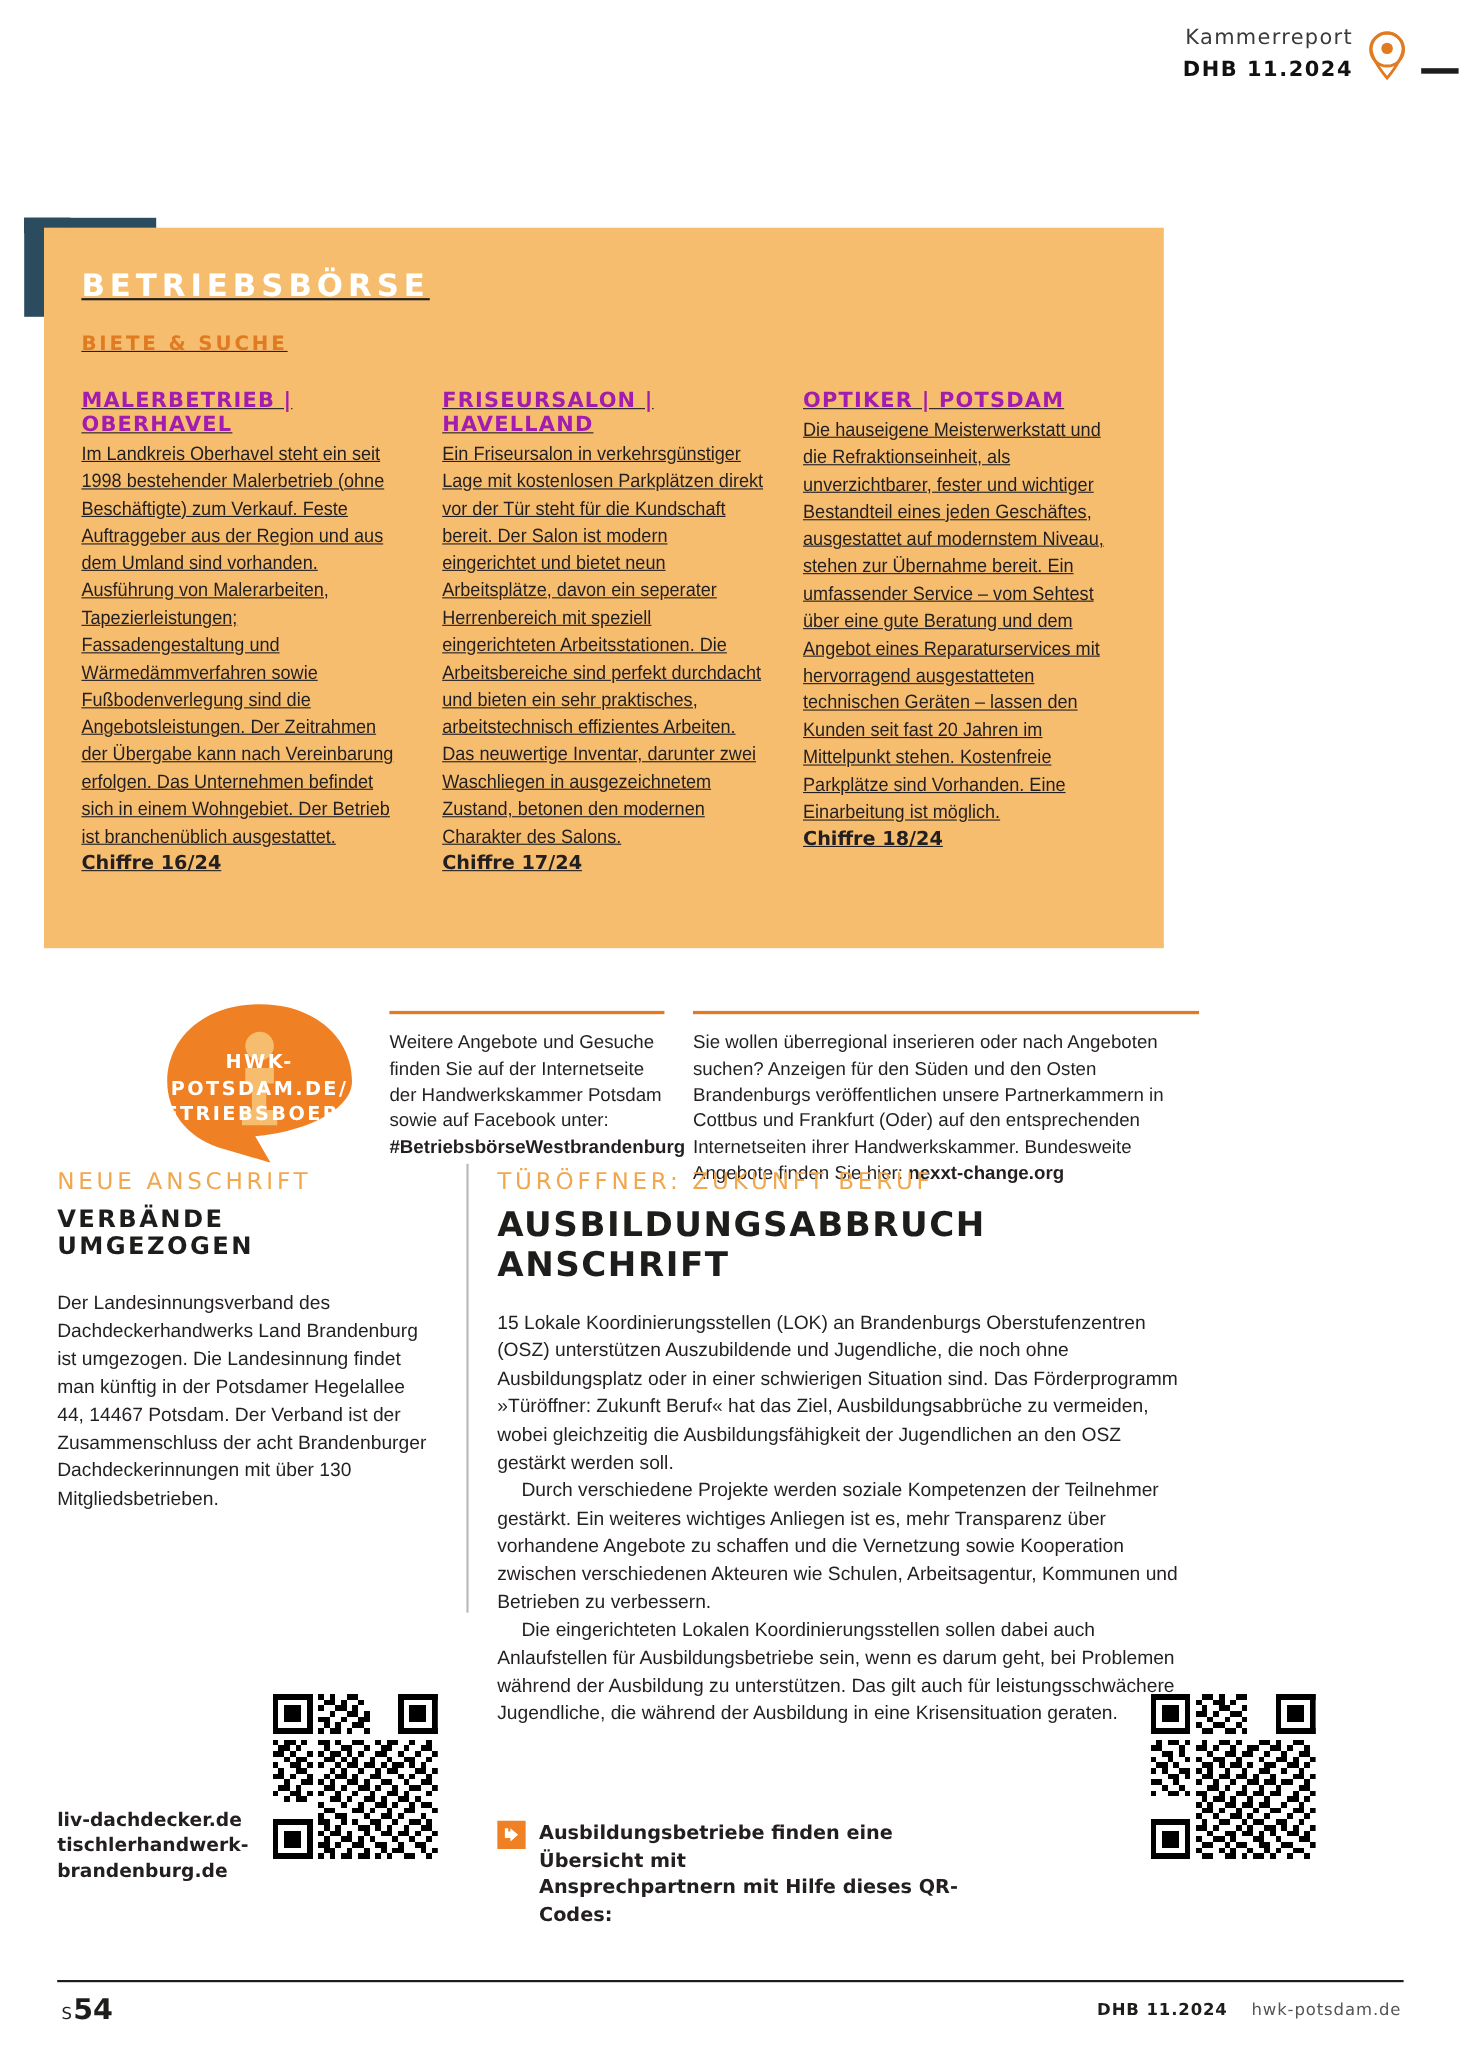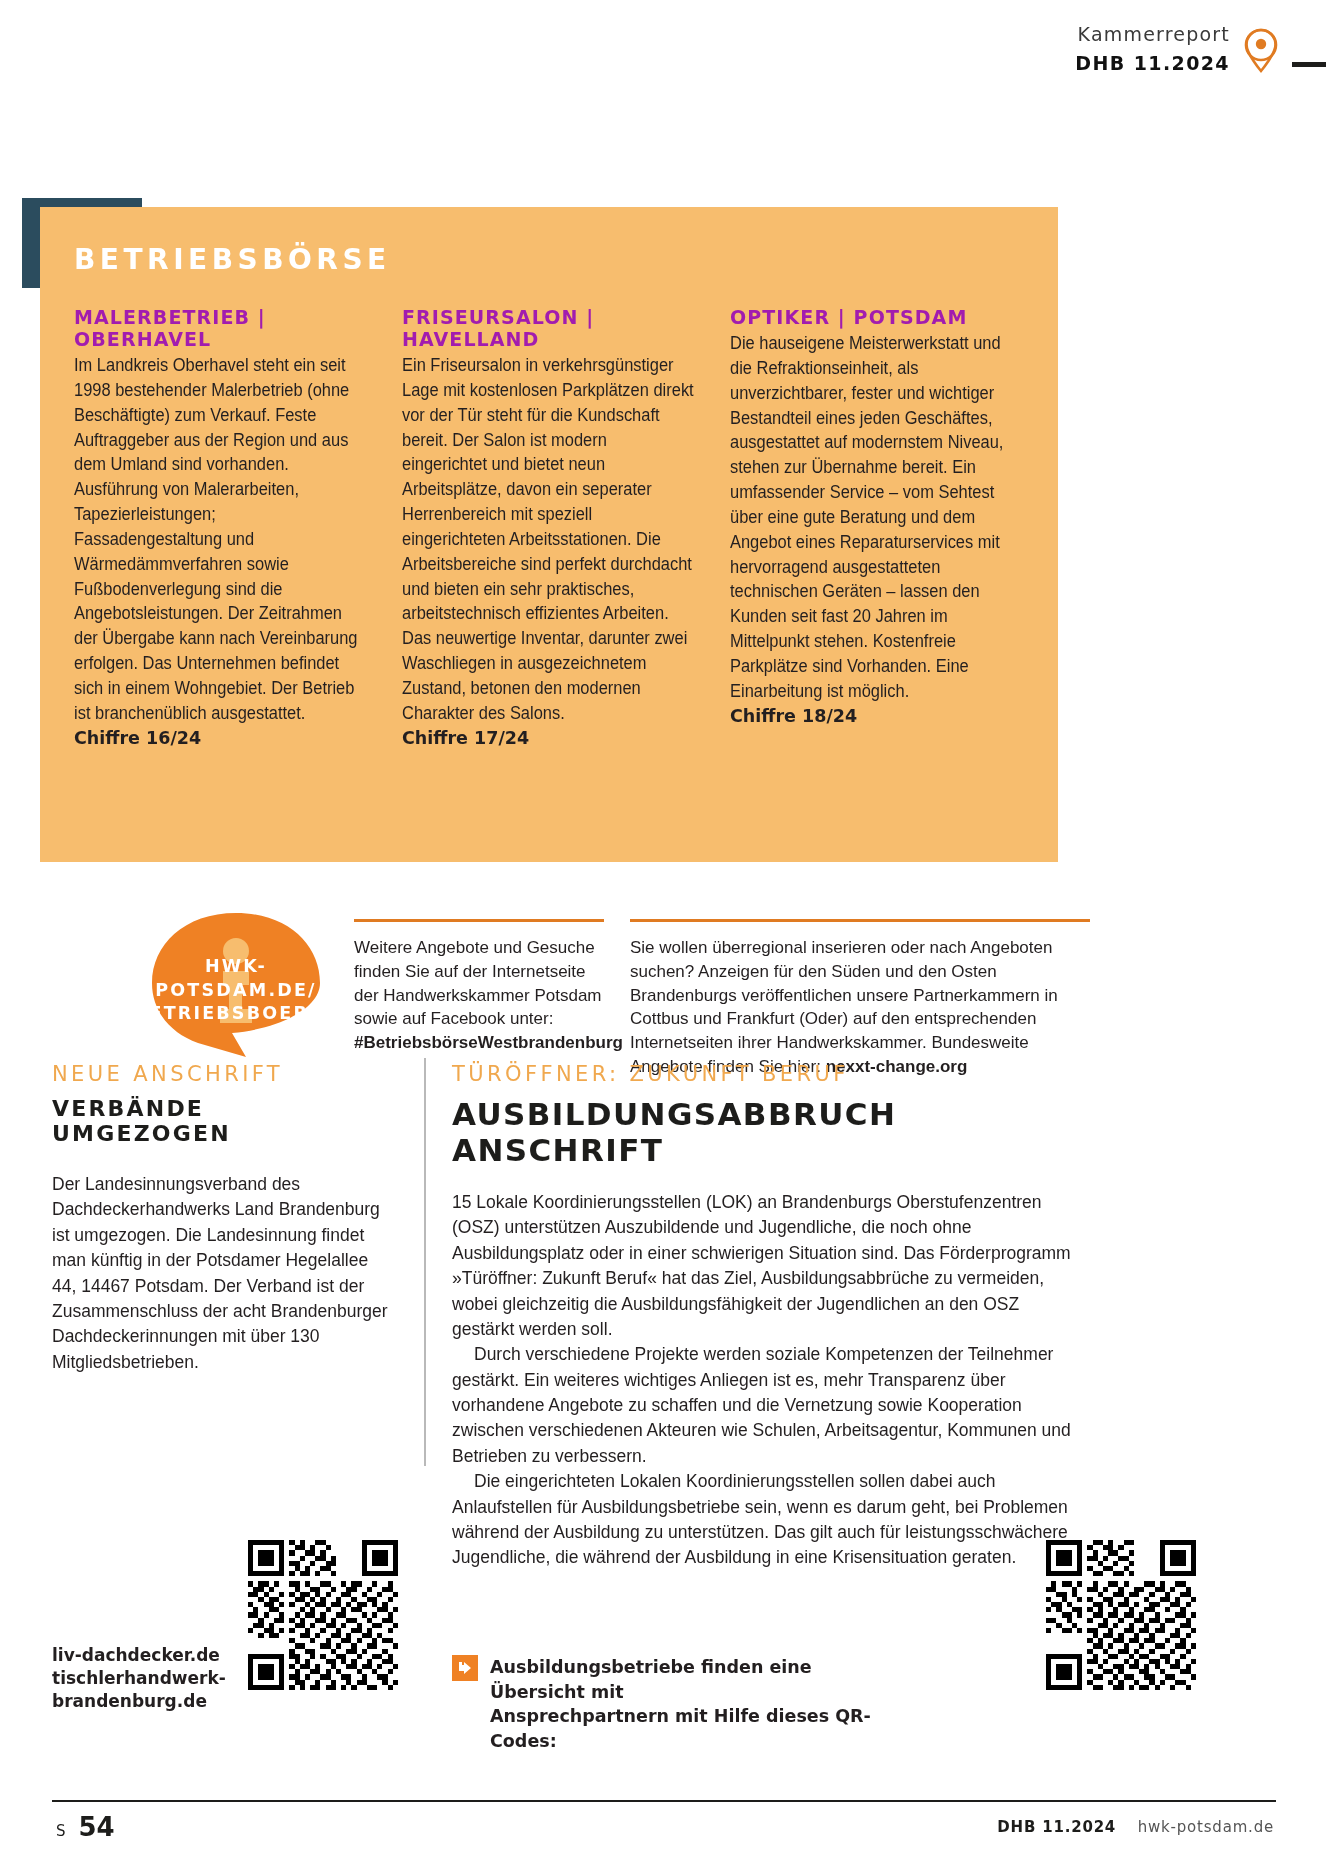--- a/index.html
+++ b/index.html
@@ -44,21 +44,21 @@
   }
   .navy-top{
     position:absolute; left:22px; top:198px;
     width:120px; height:14px; background:#2b4c5e;
   }
   .panel{
     position:absolute; left:40px; top:207px;
     width:1018px; height:655px;
     background:#f7bd6e;
   }
-  .panel-inner{padding:36px 34px 0 34px;}
+  .panel-inner{padding:36px 34px 0 34px;text-decoration:underline;}
   .panel-title{
     color:#ffffff; font-weight:bold; font-size:28px;
     letter-spacing:4.5px;
     font-family:"DejaVu Sans", sans-serif;
   }
   .panel-sub{
     color:#e07b22; font-weight:bold; font-size:18px;
     letter-spacing:2.6px; margin-top:26px;
     font-family:"DejaVu Sans", sans-serif;
   }
@@ -162,21 +162,21 @@
   
   .footer-rule{
     position:absolute; left:52px; top:1800px;
     width:1224px; height:2px; background:#1d1d1b;
   }
   .foot-left{
     position:absolute; left:56px; top:1812px;
     font-family:"DejaVu Sans", sans-serif; color:#1d1d1b;
   }
   .foot-left .s{font-size:15px; letter-spacing:1px;}
-  .foot-left .num{font-size:26px; font-weight:bold; margin-left:12px;}
+  .foot-left .num{font-size:26px; font-weight:bold; margin-left:0;}
   .foot-right{
     position:absolute; right:52px; top:1818px;
     font-family:"DejaVu Sans", sans-serif; font-size:15px;
     letter-spacing:0.8px; color:#1d1d1b;
   }
   .foot-right .issue{font-weight:bold;}
   .foot-right .site{color:#555; margin-left:16px;}
 </style>
 </head>
 <body>
@@ -198,20 +198,21 @@
     </div>
     <div class="hdr-rule"></div>
   </div>
 
   <div class="navy-top"></div>
   <div class="navy-corner"></div>
 
   <div class="panel">
     <div class="panel-inner">
       <div class="panel-title">BETRIEBSBÖRSE</div>
+      <div class="panel-sub">BIETE &amp; SUCHE</div>
 
       <div class="listings">
         <div class="listing">
           <div class="listing-head">MALERBETRIEB | OBERHAVEL</div>
           <div class="listing-body">Im Landkreis Oberhavel steht ein seit 1998 bestehender Malerbetrieb (ohne Beschäftigte) zum Verkauf. Feste Auftraggeber aus der Region und aus dem Umland sind vorhanden. Ausführung von Malerarbeiten, Tapezierleistungen; Fassadengestaltung und Wärmedämmverfahren sowie Fußbodenverlegung sind die Angebotsleistungen. Der Zeitrahmen der Übergabe kann nach Vereinbarung erfolgen. Das Unternehmen befindet sich in einem Wohngebiet. Der Betrieb ist branchenüblich ausgestattet.</div>
           <div class="chiffre">Chiffre 16/24</div>
         </div>
         <div class="listing">
           <div class="listing-head">FRISEURSALON | HAVELLAND</div>
           <div class="listing-body">Ein Friseursalon in verkehrsgünstiger Lage mit kostenlosen Parkplätzen direkt vor der Tür steht für die Kundschaft bereit. Der Salon ist modern eingerichtet und bietet neun Arbeitsplätze, davon ein seperater Herrenbereich mit speziell eingerichteten Arbeitsstationen. Die Arbeitsbereiche sind perfekt durchdacht und bieten ein sehr praktisches, arbeitstechnisch effizientes Arbeiten. Das neuwertige Inventar, darunter zwei Waschliegen in ausgezeichnetem Zustand, betonen den modernen Charakter des Salons.</div>

